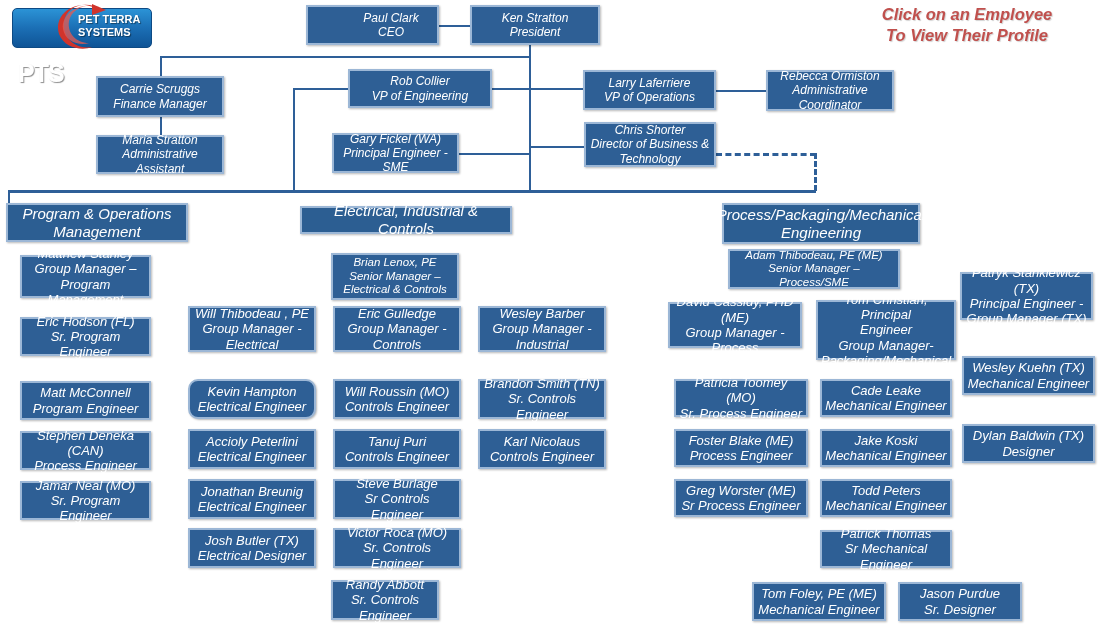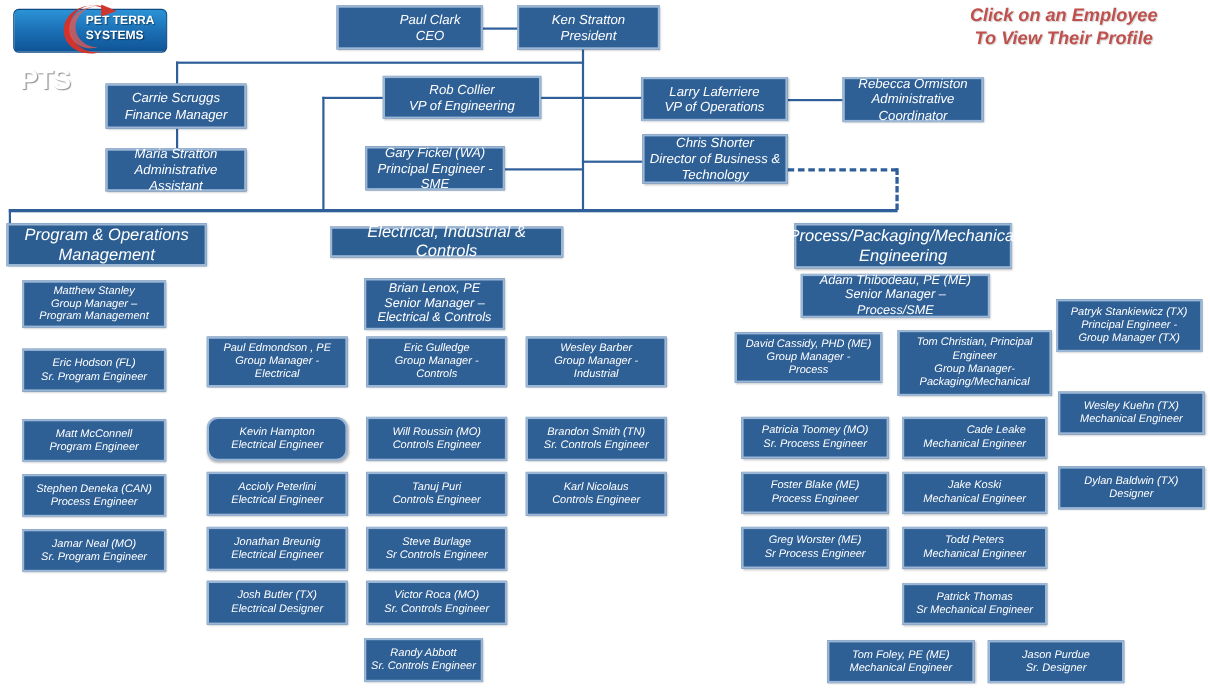--- a/index.html
+++ b/index.html
@@ -21,21 +21,21 @@
   .box{
     position:absolute;box-sizing:border-box;
     background:#2e5f95;
     border:2px solid #9cb7d6;
     color:#ffffff;
     font-style:italic;
     font-weight:normal;
     text-align:center;
     display:flex;align-items:center;justify-content:center;
     line-height:1.18;
-    font-size:10px;
+    font-size:13px;
     padding:1px 3px;
     box-shadow:1px 1px 2px rgba(0,0,0,.28);
     cursor:pointer;
     white-space:pre-line;
   }
   .box.exec{font-size:12px;}
   .box.section{
     background:#2c5e92;border:2px solid #9cb7d6;
     font-size:15px;font-weight:normal;
   }
@@ -182,21 +182,21 @@
   <div class="box" style="left:20px;top:481px;width:131px;height:39px;">
     <span><span>Jamar Neal (MO)</span><br><span>Sr. Program Engineer</span></span>
   </div>
 
   <div class="box lead" style="left:331px;top:253px;width:128px;height:47px;">
     <span><span>Brian Lenox, PE</span><br><span>Senior Manager –
 Electrical &amp; Controls</span></span>
   </div>
 
   <div class="box" style="left:188px;top:306px;width:128px;height:46px;">
-    <span><span>Paul Edmondson , PE</span><br><span>Group Manager -
+    <span><span>Will Thibodeau , PE</span><br><span>Group Manager -
 Electrical</span></span>
   </div>
   <div class="box" style="left:188px;top:379px;width:128px;height:40px;border-radius:10px;">
     <span><span>Kevin Hampton</span><br><span>Electrical Engineer</span></span>
   </div>
   <div class="box" style="left:188px;top:429px;width:128px;height:40px;">
     <span><span>Accioly Peterlini</span><br><span>Electrical Engineer</span></span>
   </div>
   <div class="box" style="left:188px;top:479px;width:128px;height:40px;">
     <span><span>Jonathan Breunig</span><br><span>Electrical Engineer</span></span>
@@ -252,21 +252,21 @@
   </div>
   <div class="box" style="left:674px;top:479px;width:134px;height:38px;">
     <span><span>Greg Worster (ME)</span><br><span>Sr Process Engineer</span></span>
   </div>
 
   <div class="box" style="left:816px;top:300px;width:140px;height:60px;">
     <span><span>Tom Christian, Principal
 Engineer</span><br><span>Group Manager-
 Packaging/Mechanical</span></span>
   </div>
-  <div class="box" style="left:820px;top:379px;width:132px;height:38px;text-align:right;">
+  <div class="box" style="left:820px;top:379px;width:132px;height:38px;">
     <span><span>Cade Leake</span><br><span>Mechanical Engineer</span></span>
   </div>
   <div class="box" style="left:820px;top:429px;width:132px;height:38px;">
     <span><span>Jake Koski</span><br><span>Mechanical Engineer</span></span>
   </div>
   <div class="box" style="left:820px;top:479px;width:132px;height:38px;">
     <span><span>Todd Peters</span><br><span>Mechanical Engineer</span></span>
   </div>
   <div class="box" style="left:820px;top:530px;width:132px;height:38px;">
     <span><span>Patrick Thomas</span><br><span>Sr Mechanical Engineer</span></span>

